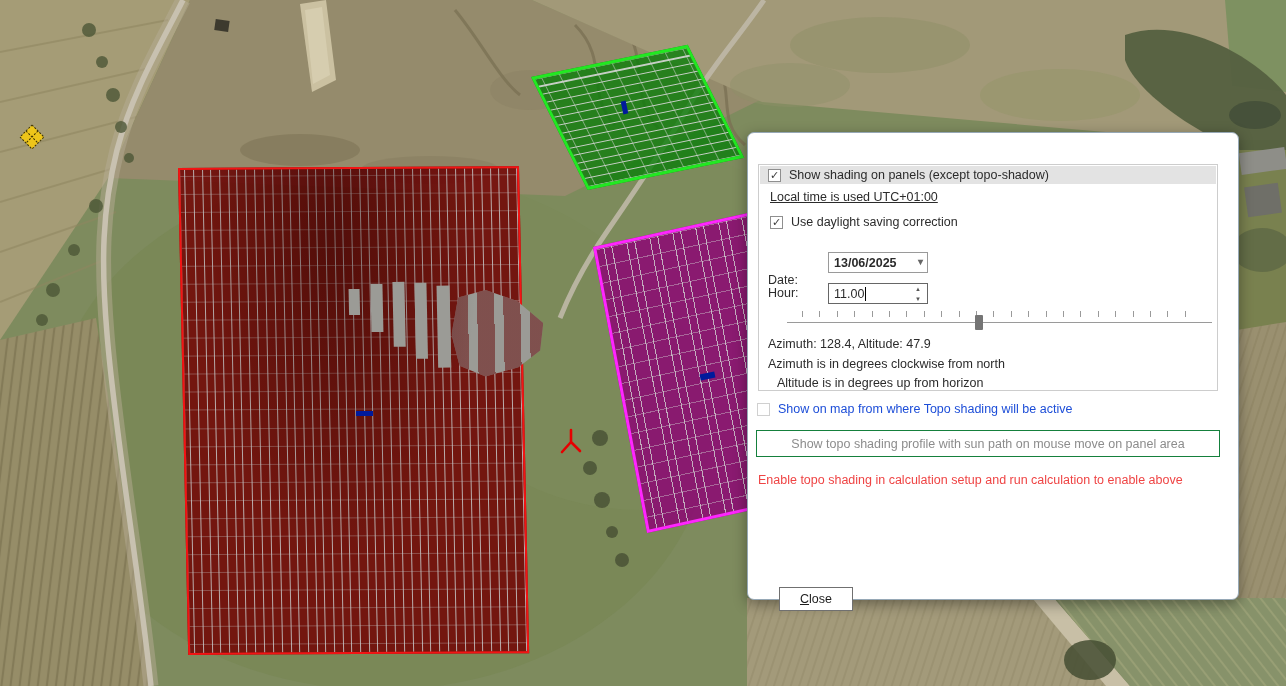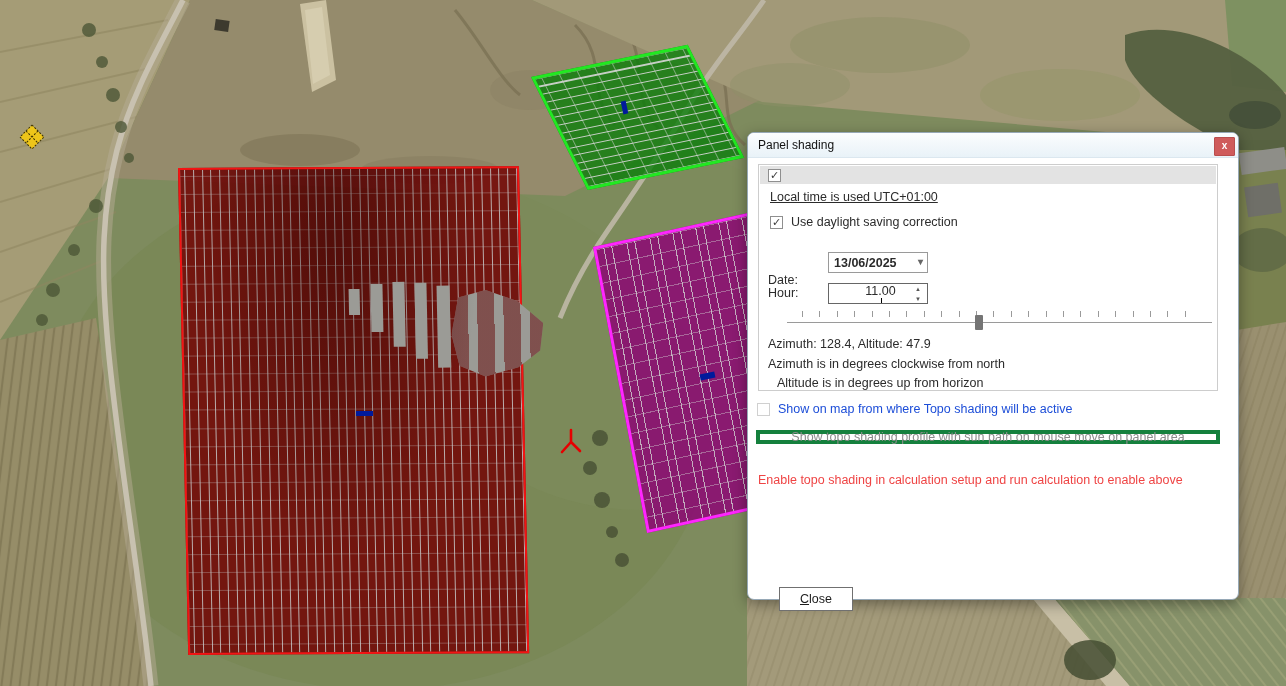--- a/index.html
+++ b/index.html
@@ -66,22 +66,22 @@
   .caret{display:inline-block;width:1px;height:14px;background:#000;margin-left:1px;vertical-align:middle;}
   .spinbtns{position:absolute;right:3px;top:1px;width:12px;height:18px;display:flex;
     flex-direction:column;justify-content:space-between;align-items:center;}
   .spinbtns span{font-size:6px;color:#555;line-height:8px;cursor:pointer;}
   .slider{position:absolute;left:28px;top:146px;width:425px;height:22px;}
   .slider .ticks{position:absolute;left:15px;right:10px;top:0;height:6px;
     background:repeating-linear-gradient(90deg,#9a9a9a 0 1px,transparent 1px 17.4px);}
   .slider .track{position:absolute;left:0;right:0;top:11px;height:1px;background:#9a9a9a;}
   .slider .handle{position:absolute;left:188px;top:4px;width:8px;height:15px;background:#757575;
     border-radius:1px;cursor:pointer;}
-  .bigbtn{position:absolute;left:8px;top:297px;width:464px;height:14px;box-sizing:border-box;
-    border:4px solid #15803d;background:#fff;color:#8c8c8c;font-size:12.5px;
+  .bigbtn{position:absolute;left:8px;top:297px;width:464px;height:27px;box-sizing:border-box;
+    border:1px solid #15803d;background:#fff;color:#8c8c8c;font-size:12.5px;
     display:flex;align-items:center;justify-content:center;cursor:default;}
   .closebtn2{position:absolute;left:31px;top:435px;width:74px;height:24px;box-sizing:border-box;
     border:1px solid #707070;background:#fff;color:#1c1c1c;display:flex;align-items:center;
     justify-content:center;cursor:pointer;margin-top:19px;}
   .u{text-decoration:underline;}
   .dis{color:#1d4ed8;}
 </style>
 </head>
 <body>
 
@@ -193,49 +193,46 @@
     <div class="shadow-blob"></div>
   </div>
   <div class="parea parea-green"></div>
   <div class="parea parea-magenta"></div>
 
   <div class="bmark" style="left:622px;top:101px;width:5px;height:13px;transform:rotate(-12deg);"></div>
   <div class="bmark" style="left:356px;top:411px;width:17px;height:5px;"></div>
   <div class="bmark" style="left:700px;top:373px;width:15px;height:6px;transform:rotate(-12deg);"></div>
 
   <div class="dialog">
-    <div class="titlebar">
-      <span>Panel shading</span>
-      <span class="closebtn">x</span>
-    </div>
 
     <div class="groupbox">
       <div class="hl-row">
         <span class="cb">
           <span>✓</span>
         </span>
+        <span>Show shading on panels (except topo-shadow)</span>
       </div>
 
       <div class="txt" style="left:11px;top:25px;text-decoration:underline;">Local time is used UTC+01:00</div>
 
       <div class="row-flex" style="left:11px;top:50px;">
         <span class="cb">
           <span>✓</span>
         </span>
         <span>Use daylight saving correction</span>
       </div>
 
       <div class="txt" style="left:9px;top:108px;">Date:</div>
       <div class="combo" style="left:69px;top:87px;">
         <span>13/06/2025</span>
         <span class="arrow">▾</span>
       </div>
 
       <div class="txt" style="left:9px;top:121px;">Hour:</div>
-      <div class="spin" style="left:69px;top:118px;flex-direction:column;">
+      <div class="spin" style="left:69px;top:118px;">
         <span>11.00</span>
           <span class="caret"></span>
         <span class="spinbtns">
           <span>▲</span>
           <span>▼</span>
         </span>
       </div>
 
       <div class="slider">
         <div class="ticks"></div>

